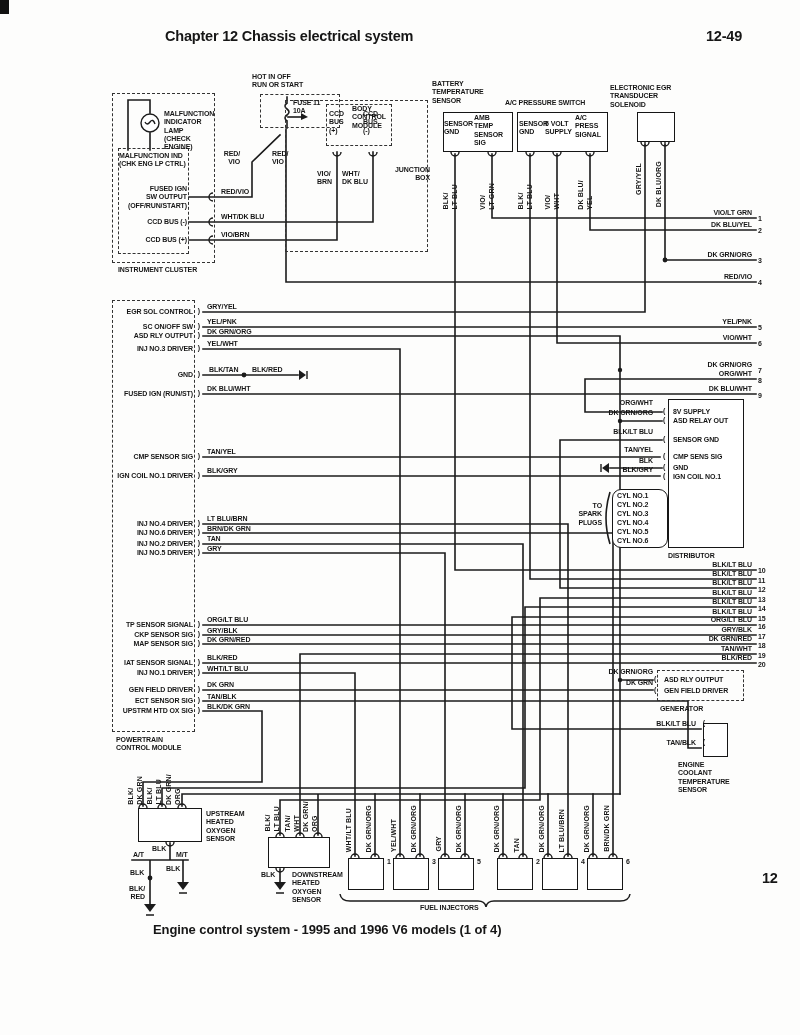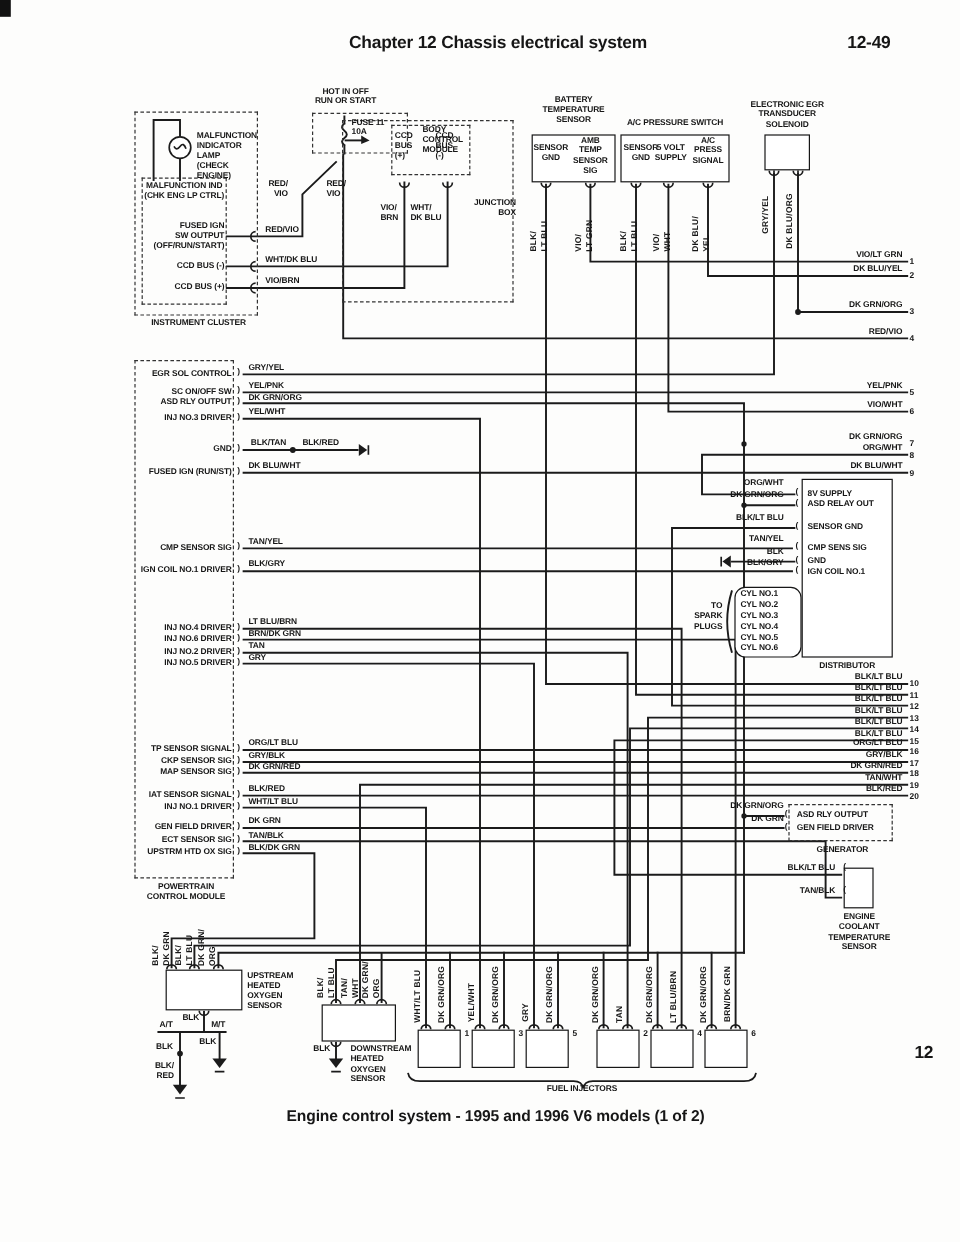--- a/index.html
+++ b/index.html
@@ -1,19 +1,19 @@
 <!DOCTYPE html>
 <html><head>
 <meta charset="utf-8">
 <style>
   html,body{margin:0;padding:0}
   body{width:800px;height:1035px;background:#fdfdfc;position:relative;overflow:hidden;
        font-family:"Liberation Sans",sans-serif;color:#161616}
   .t{position:absolute;white-space:pre-line;font-size:7px;font-weight:700;line-height:1.18;letter-spacing:-.1px}
-  .c{text-align:center}.r{text-align:right}
+  .c{text-align:left}.r{text-align:right}
   .bx{position:absolute;border:1.6px solid #161616;background:#fff;box-sizing:border-box}
   .db{position:absolute;border:1.4px dashed #333;box-sizing:border-box}
   .rd{border-radius:9px}
   svg.wires{position:absolute;left:0;top:0;z-index:1}
   .bx,.db{z-index:2}
   .t,.vl{z-index:4}
   .vl{position:absolute;writing-mode:vertical-rl;transform:rotate(180deg);
       font-size:7px;font-weight:700;white-space:pre-line;line-height:1.3;letter-spacing:.2px}
   .ic-pin{right:613px;text-align:right}
   .pcm-name{right:607px;text-align:right}
@@ -406,14 +406,14 @@
 <div class="vl" style="left:582px;bottom:183px">DK GRN/ORG</div>
 <div class="vl" style="left:602px;bottom:183px">BRN/DK GRN</div>
 <div class="t" style="left:387px;top:858px">1</div>
 <div class="t" style="left:432px;top:858px">3</div>
 <div class="t" style="left:477px;top:858px">5</div>
 <div class="t" style="left:536px;top:858px">2</div>
 <div class="t" style="left:581px;top:858px">4</div>
 <div class="t" style="left:626px;top:858px">6</div>
 <div class="t c" style="left:420px;top:904px;width:130px">FUEL INJECTORS</div>
 
-<div class="t cap c" style="left:153px;top:922px;width:520px">Engine control system - 1995 and 1996 V6 models (1 of 2)</div>
+<div class="t cap c" style="left:153px;top:922px;width:520px">Engine control system - 1995 and 1996 V6 models (1 of 4)</div>
 <div class="t hdr" style="left:762px;top:870px">12</div>
 
 </body></html>

